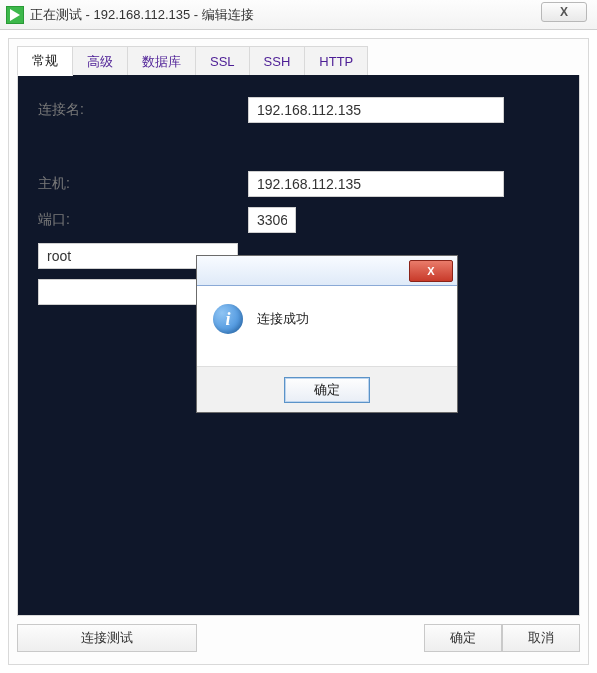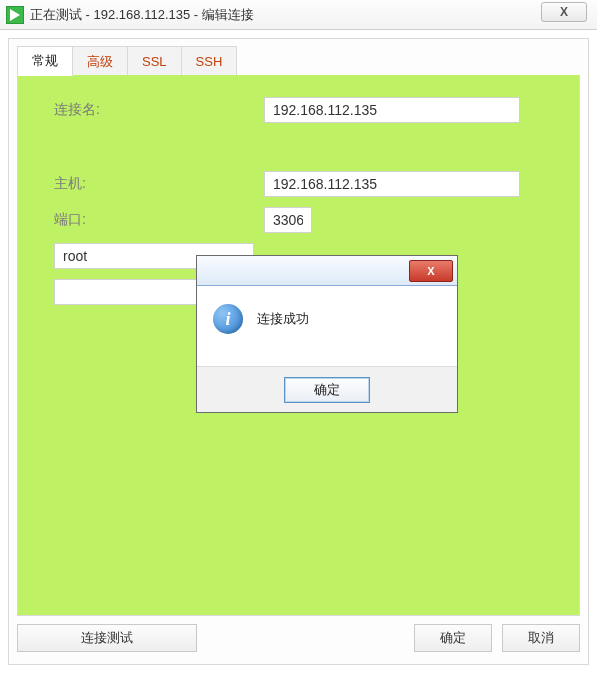--- a/index.html
+++ b/index.html
@@ -4,32 +4,32 @@
 <style>
   * { box-sizing: border-box; font-family: "Microsoft YaHei", "Segoe UI", Tahoma, sans-serif; }
   body { margin:0; padding:0; background:#fff; width:597px; height:673px; overflow:hidden; position:relative; }
   .titlebar { height:30px; background:linear-gradient(#fdfdfd,#f3f3f3); border-bottom:1px solid #cfcfcf; display:flex; align-items:center; padding:12px 6px; font-size:13px; color:#333;}
   .titlebar .app-icon { width:18px; height:18px; background:#3db84b; margin-right:6px; position:relative; border:1px solid #2a9a37;}
   .titlebar .app-icon::after{content:""; position:absolute; left:3px; top:2px; width:0; height:0; border-left:10px solid #fff; border-top:6px solid transparent; border-bottom:6px solid transparent;}
   .titlebar .spacer{flex:1;}
   .close-pill { width:46px; height:20px; border:1px solid #b8b8b8; border-radius:3px; background:linear-gradient(#fcfcfc,#e9e9e9); display:flex; align-items:center; justify-content:center; color:#555; font-size:12px; font-weight:bold; margin-right:4px; margin-top:-6px;}
   .dialog { position:absolute; left:8px; right:8px; top:38px; bottom:8px; border:1px solid #d9d9d9;  background:#fdfdfd; }
   .tabs { display:flex; height:30px; margin-top:-1px;}
-  .tab { border:1px solid #d9d9d9; border-bottom:none; padding:4px 14px; font-size:13px; color:#c2410c; background:#f3f3f3; margin-right:-1px; display:flex; align-items:center; cursor:pointer;}
+  .tab { border:1px solid #d9d9d9; border-bottom:none; padding:4px 14px; font-size:13px; color:#4c1d95; background:#f3f3f3; margin-right:-1px; display:flex; align-items:center; cursor:pointer;}
   .tab.active { background:#fff; color:#222; border-bottom:1px solid #fff; z-index:2;}
   .tabstrip-wrap{ padding:8px 8px 0 8px;}
-  .panel { position:absolute; left:8px; right:8px; top:36px; bottom:48px; border:1px solid #d9d9d9; border-top:none; padding:22px 36px; background:#bef264;}
+  .panel { position:absolute; left:8px; right:8px; top:36px; bottom:48px; border:1px solid #d9d9d9; border-top:none; padding:22px 20px; background:#0f172a;}
   .form-row { display:flex; align-items:center; margin-bottom:10px; }
   .form-row.gap { margin-bottom:48px;}
   .form-label { width:210px; color:#7a7a7a; font-size:14px;}
   .text-input { height:26px; border:1px solid #d0d0d0; padding:2px 8px; font-size:14px; color:#333; background:#fff;}
   .w-wide { width:256px;}
   .w-mid  { width:200px;}
   .w-port { width:48px;}
-  .bottom-bar { position:absolute; left:8px; right:8px; bottom:8px; height:36px; display:flex; align-items:center; gap:10px;}
+  .bottom-bar { position:absolute; left:8px; right:8px; bottom:8px; height:36px; display:flex; align-items:center; }
   .btn { height:28px; border:1px solid #c9c9c9; background:linear-gradient(#fcfcfc,#eeeeee); font-size:13px; color:#333; cursor:pointer; display:flex; align-items:center; justify-content:center;}
   .btn-wide { width:180px;}
   .btn-std { width:78px;}
   .bottom-bar .spacer{flex:1;}
   
   .msg-shadow{ position:absolute; left:196px; top:255px; width:262px; height:158px; border:1px solid #6b6b6b; background:#fff; box-shadow:0 0 0 1px rgba(0,0,0,0); z-index:50;}
   .msg-title{ height:30px; background:linear-gradient(#f8fbff,#dfeaf8); border-bottom:1px solid #8aa9d6; display:flex; align-items:center; justify-content:flex-end; padding-right:0;}
   .msg-close{ width:44px; height:22px; margin-right:4px; background:linear-gradient(#e97b6a,#c83a2a); border:1px solid #8a2318; border-radius:2px; display:flex; align-items:center; justify-content:center; color:#fff; font-weight:bold; font-size:11px;}
   .msg-body{ padding:18px 16px 10px 16px; display:flex; align-items:flex-start; gap:14px; height:80px;}
   .info-icon{ width:30px; height:30px; border-radius:50%; background:radial-gradient(circle at 30% 30%, #8fc4f3, #2d7fd4); display:flex; align-items:center; justify-content:center; color:#fff; font-family:Georgia,serif; font-style:italic; font-weight:bold; font-size:18px; box-shadow:inset -2px -2px 4px rgba(0,0,0,0.2);}
@@ -45,22 +45,24 @@
   <span>正在测试 - 192.168.112.135 - 编辑连接</span>
   <div class="spacer"></div>
   <div class="close-pill">X</div>
 </div>
 
 <div class="dialog">
   <div class="tabstrip-wrap">
     <div class="tabs">
       <div class="tab active">常规</div>
       <div class="tab">高级</div>
+      <div class="tab">数据库</div>
       <div class="tab">SSL</div>
       <div class="tab">SSH</div>
+      <div class="tab">HTTP</div>
     </div>
   </div>
 
   <div class="panel">
     <div class="form-row gap">
       <div class="form-label">连接名:</div>
       <input class="text-input w-wide" value="192.168.112.135" style="">
     </div>
     <div class="form-row">
       <div class="form-label">主机:</div>

